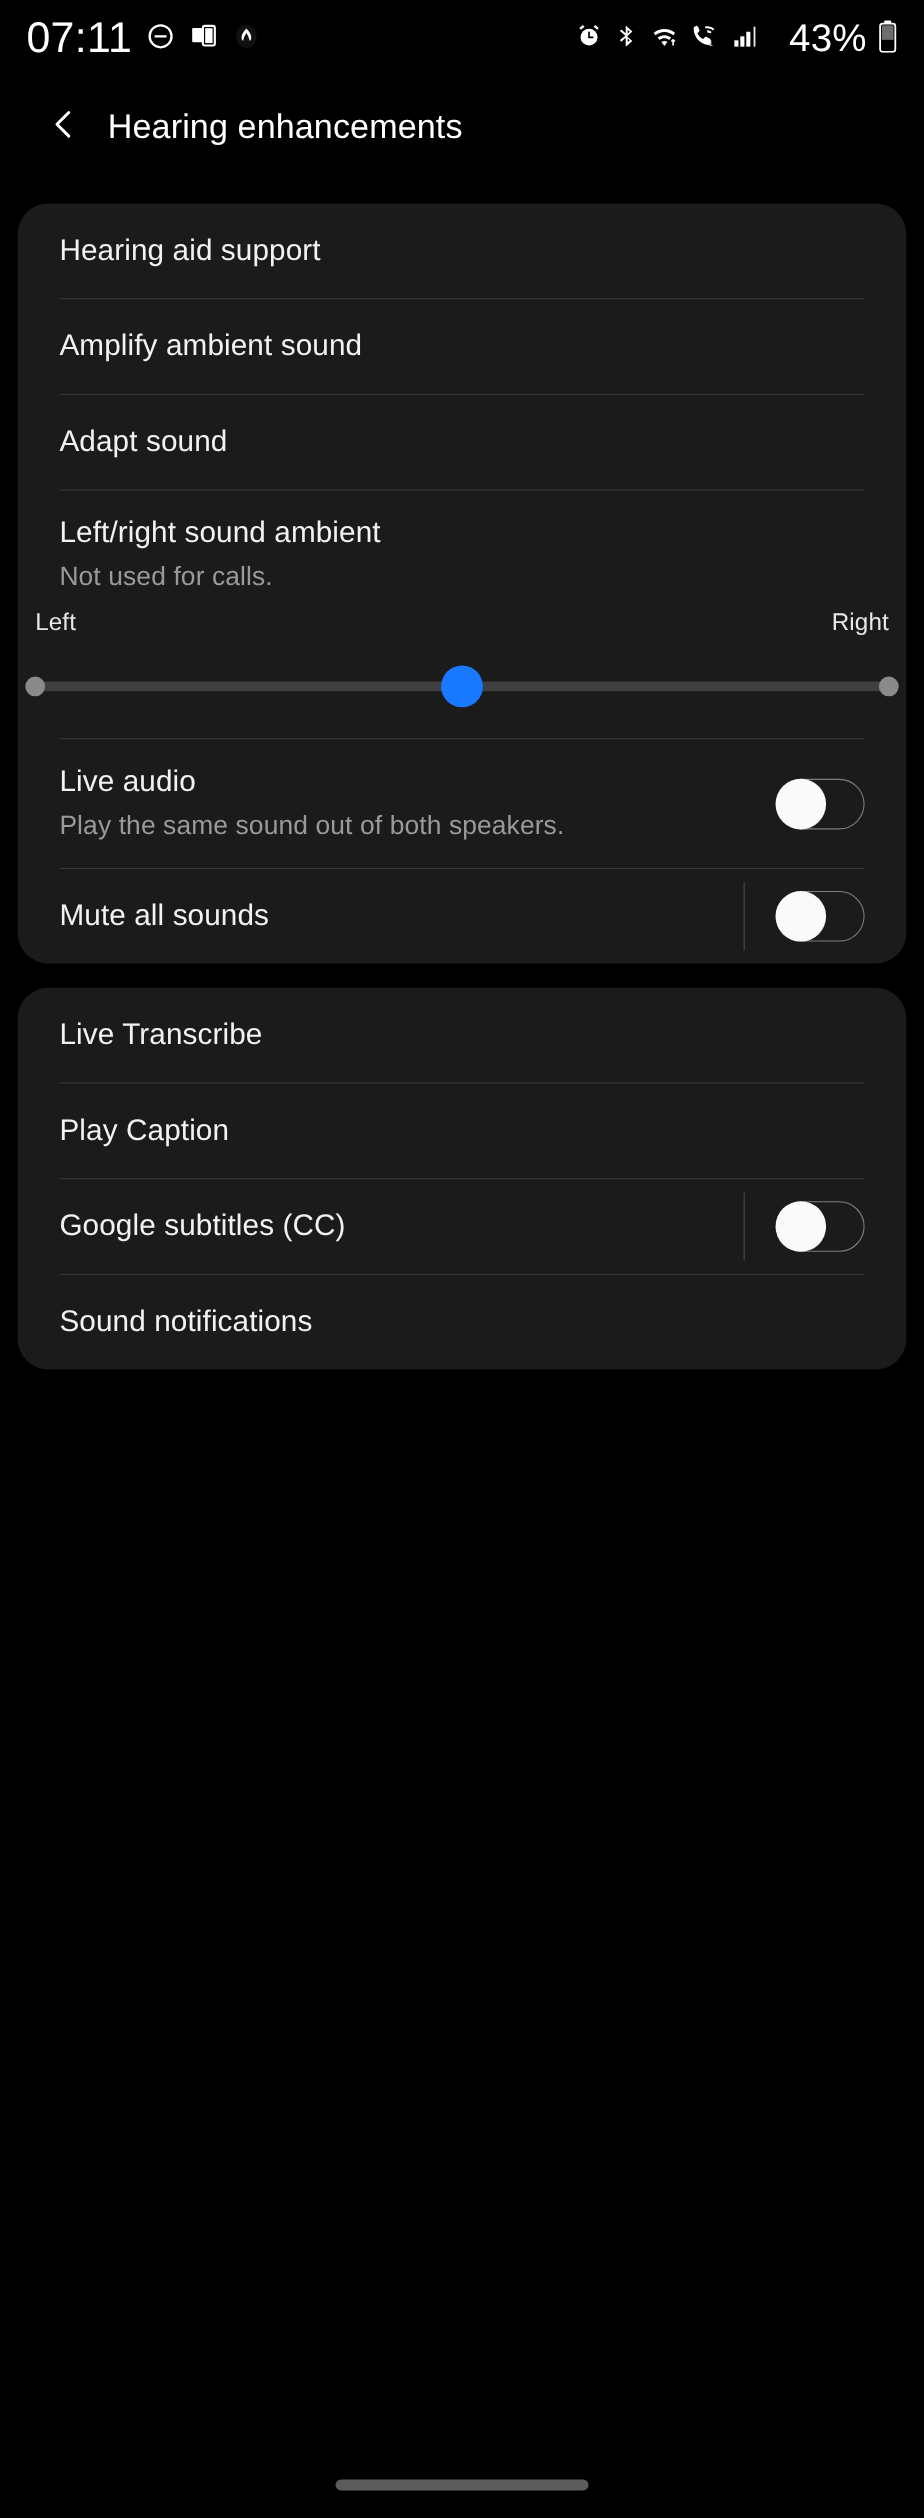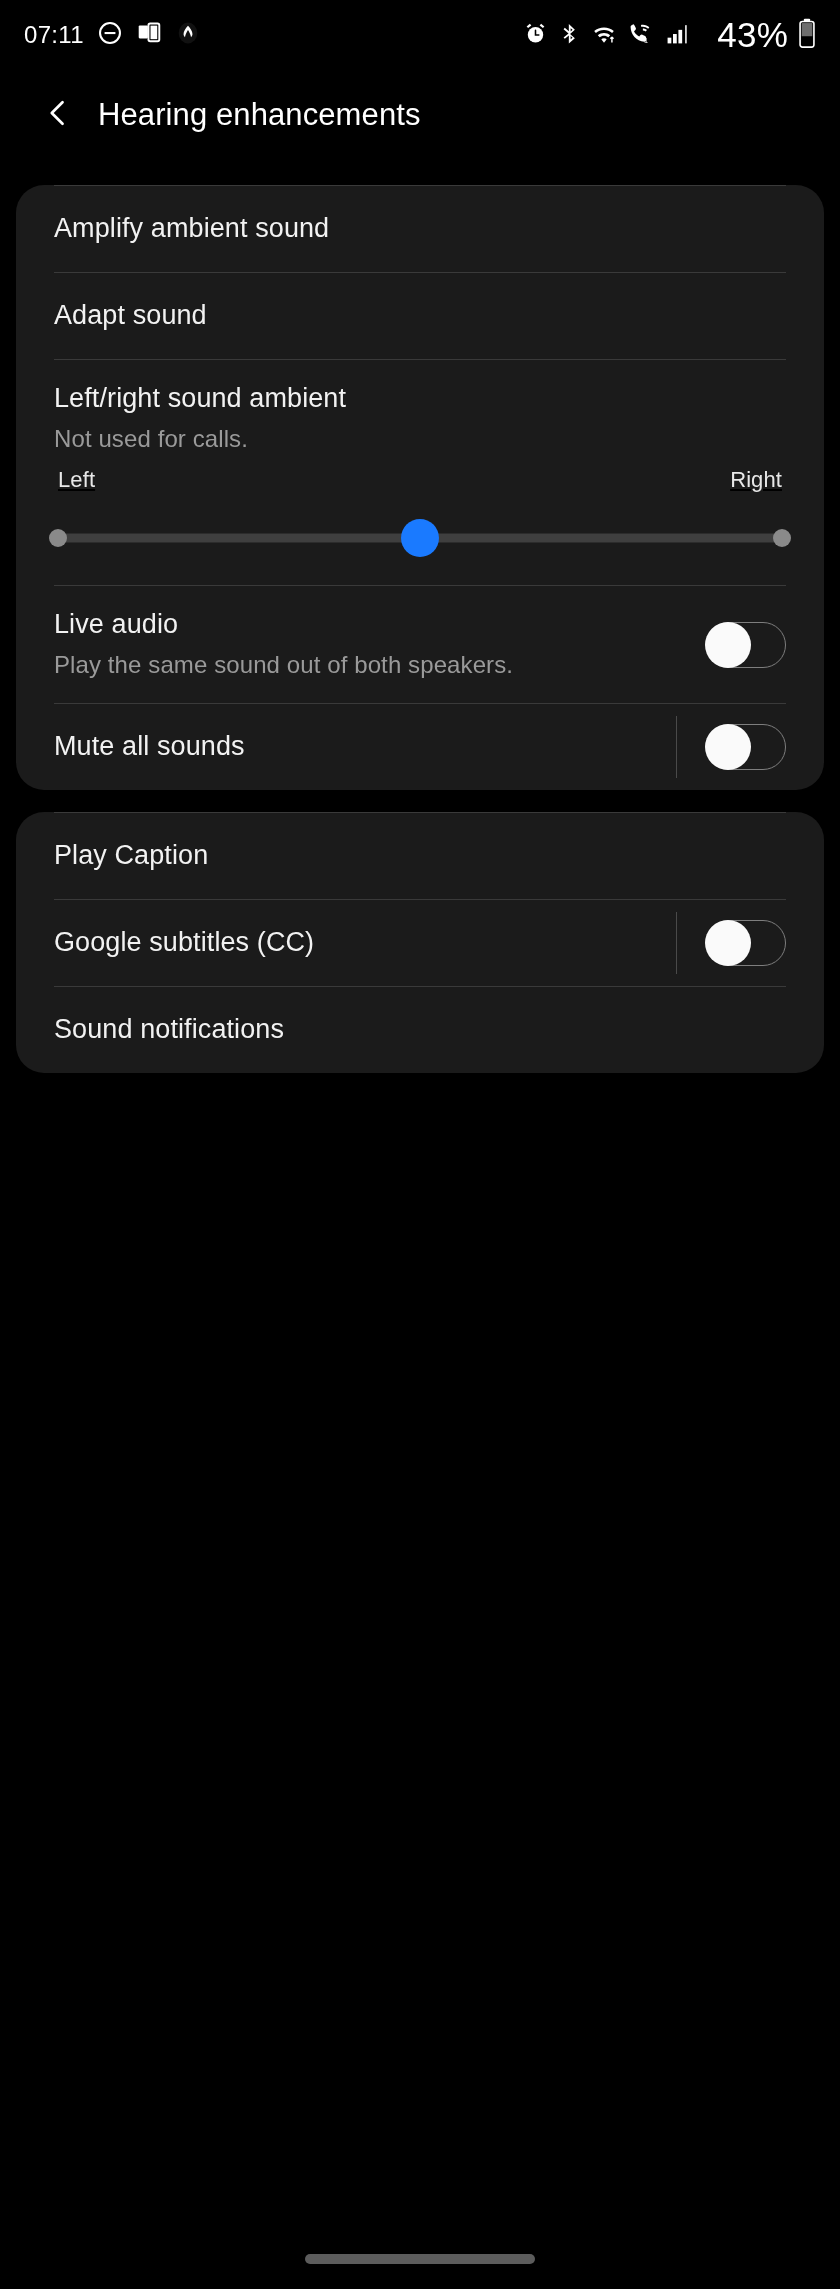--- a/index.html
+++ b/index.html
@@ -10,21 +10,21 @@
     overflow:hidden;
   }
   .screen { position:relative; width:840px; height:2289px; background:#000; }
 
   
   .statusbar {
     height:70px; display:flex; align-items:center;
     justify-content:space-between; padding:0 24px;
   }
   .sb-left { display:flex; align-items:center; gap:13px; }
-  .sb-clock { color:#fff; font-size:24px; letter-spacing:.3px; }
+  .sb-clock { color:#fff; font-size:39px; letter-spacing:.3px; }
   .sb-right { display:flex; align-items:center; gap:10px; }
   .sb-pct { color:#fff; font-size:35px; letter-spacing:.2px; margin-left:16px; }
   .ic { display:block; }
 
   
   .header { height:90px; display:flex; align-items:center; padding:0 30px; }
   .back-btn {
     width:56px; height:56px; display:flex; align-items:center;
     justify-content:center; margin-right:12px; flex:0 0 auto;
   }
@@ -52,21 +52,21 @@
   .toggle {
     position:relative; width:80px; height:46px; border-radius:23px;
     border:1.5px solid #7e7e7e; background:transparent; flex:0 0 auto;
   }
   .toggle .knob {
     position:absolute; top:50%; left:-2px; transform:translateY(-50%);
     width:46px; height:46px; border-radius:50%; background:#fafafa;
   }
 
   
-  .slider-block { padding:6px 42px 34px;text-decoration:underline; }
+  .slider-block { padding:6px 16px 34px; }
   .slider-labels { display:flex; justify-content:space-between; margin-bottom:32px; }
   .slider-labels span { color:#e8e8e8; font-size:22px; letter-spacing:.1px; }
   .slider-track-area { position:relative; height:26px; }
   .slider-track {
     position:absolute; top:50%; left:0; right:0; transform:translateY(-50%);
     height:9px; border-radius:5px; background:#3f3f3f;
   }
   .slider-end {
     position:absolute; top:50%; transform:translate(-50%,-50%);
     width:18px; height:18px; border-radius:50%; background:#8a8a8a;
@@ -178,20 +178,25 @@
         <svg width="34" height="34" viewBox="0 0 24 24">
             <path d="M15.2 4.4 7.6 12l7.6 7.6" fill="none" stroke="#fff" stroke-width="1.9" stroke-linecap="round" stroke-linejoin="round"></path>
           </svg>
       </span>
     </div>
     <div class="page-title">Hearing enhancements</div>
   </div>
 
   <div class="card first">
 
+    <div class="row">
+      <div class="row-texts">
+        <div class="row-title">Hearing aid support</div>
+      </div>
+    </div>
     <div class="divider"></div>
 
     <div class="row">
       <div class="row-texts">
         <div class="row-title">Amplify ambient sound</div>
       </div>
     </div>
     <div class="divider"></div>
 
     <div class="row">
@@ -244,20 +249,25 @@
         <div class="toggle">
           <div class="knob"></div>
         </div>
       </div>
     </div>
 
   </div>
 
   <div class="card">
 
+    <div class="row">
+      <div class="row-texts">
+        <div class="row-title">Live Transcribe</div>
+      </div>
+    </div>
     <div class="divider"></div>
 
     <div class="row">
       <div class="row-texts">
         <div class="row-title">Play Caption</div>
       </div>
     </div>
     <div class="divider"></div>
 
     <div class="row">

